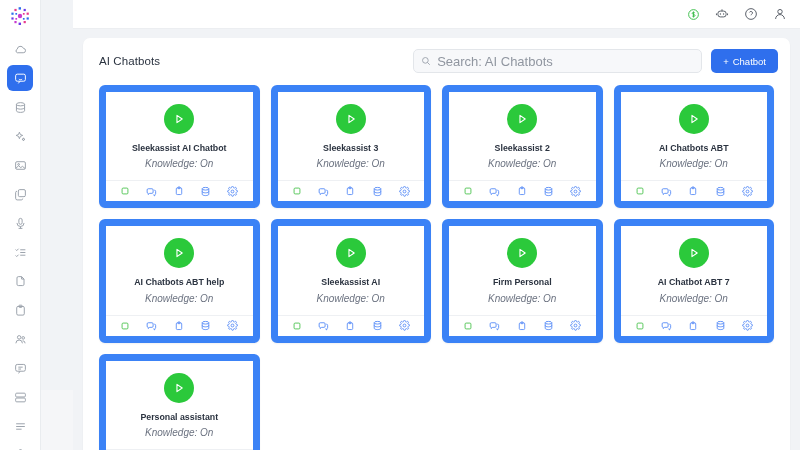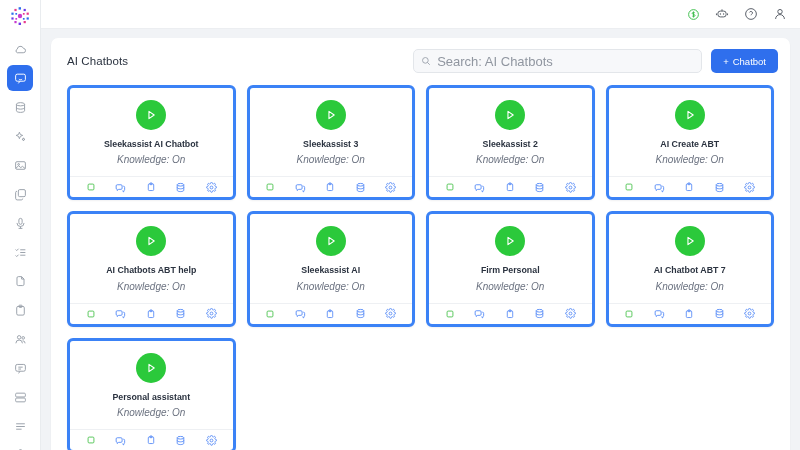--- a/index.html
+++ b/index.html
@@ -4,21 +4,21 @@
 <style>
   * { box-sizing: border-box; margin: 0; padding: 0; }
   html, body {
     width: 800px; height: 450px;
     font-family: "Liberation Sans", sans-serif;
     background: #f5f6f8;
     overflow: hidden;
   }
 
   
-  .app { display: flex; width: 800px; height: 390px; background: #f1f3f6; }
+  .app { display: flex; width: 800px; height: 390px; background: #f1f3f6; gap: 32px; }
 
   
   .sidebar {
     width: 41px; min-width: 41px; height: 450px;
     background: #ffffff;
     border-right: 1px solid #e9ecef;
     display: flex; flex-direction: column; align-items: center;
     padding-top: 4px;
   }
   .logo {
@@ -82,21 +82,21 @@
     display: flex; align-items: center; gap: 4px; cursor: pointer;
   }
 
   
   .grid {
     display: grid; grid-template-columns: repeat(4, 1fr);
     gap: 11px; align-content: start;
     padding: 1px 4px; overflow: hidden;
   }
   .card {
-    background: #ffffff; border: 3px solid #3b82f6; border-radius: 6px;
+    background: #ffffff; border: 7px solid #3b82f6; border-radius: 6px;
     box-shadow: 0 1px 2px rgba(16,24,40,0.06);
     display: flex; flex-direction: column; overflow: hidden;
   }
   .card-body {
     padding: 12px 6px 10px 6px;
     display: flex; flex-direction: column; align-items: center; gap: 0;
   }
   .play-circle {
     width: 30px; height: 30px; border-radius: 50%;
     background: #2bc93b;
@@ -444,21 +444,21 @@
     </div>
   </div>
 
   <div class="card">
     <div class="card-body">
       <div class="play-circle">
         <svg width="14" height="14" viewBox="0 0 24 24" fill="none" stroke="#ffffff" stroke-width="1.9" stroke-linejoin="round">
                     <path d="M8.5 5.8l9 6.2-9 6.2z"></path>
                   </svg>
       </div>
-      <div class="card-name">AI Create ABT</div>
+      <div class="card-name">AI Chatbots ABT</div>
       <div class="card-sub">Knowledge: On</div>
     </div>
     <div class="card-actions">
       <span class="act stop">
         <svg width="10" height="10" viewBox="0 0 24 24" fill="none" stroke="currentColor" stroke-width="2.4">
                     <rect x="5" y="5" width="14" height="14" rx="2.5"></rect>
                   </svg>
       </span>
       <span class="act">
         <svg width="11" height="11" viewBox="0 0 24 24" fill="none" stroke="currentColor" stroke-width="1.9">

